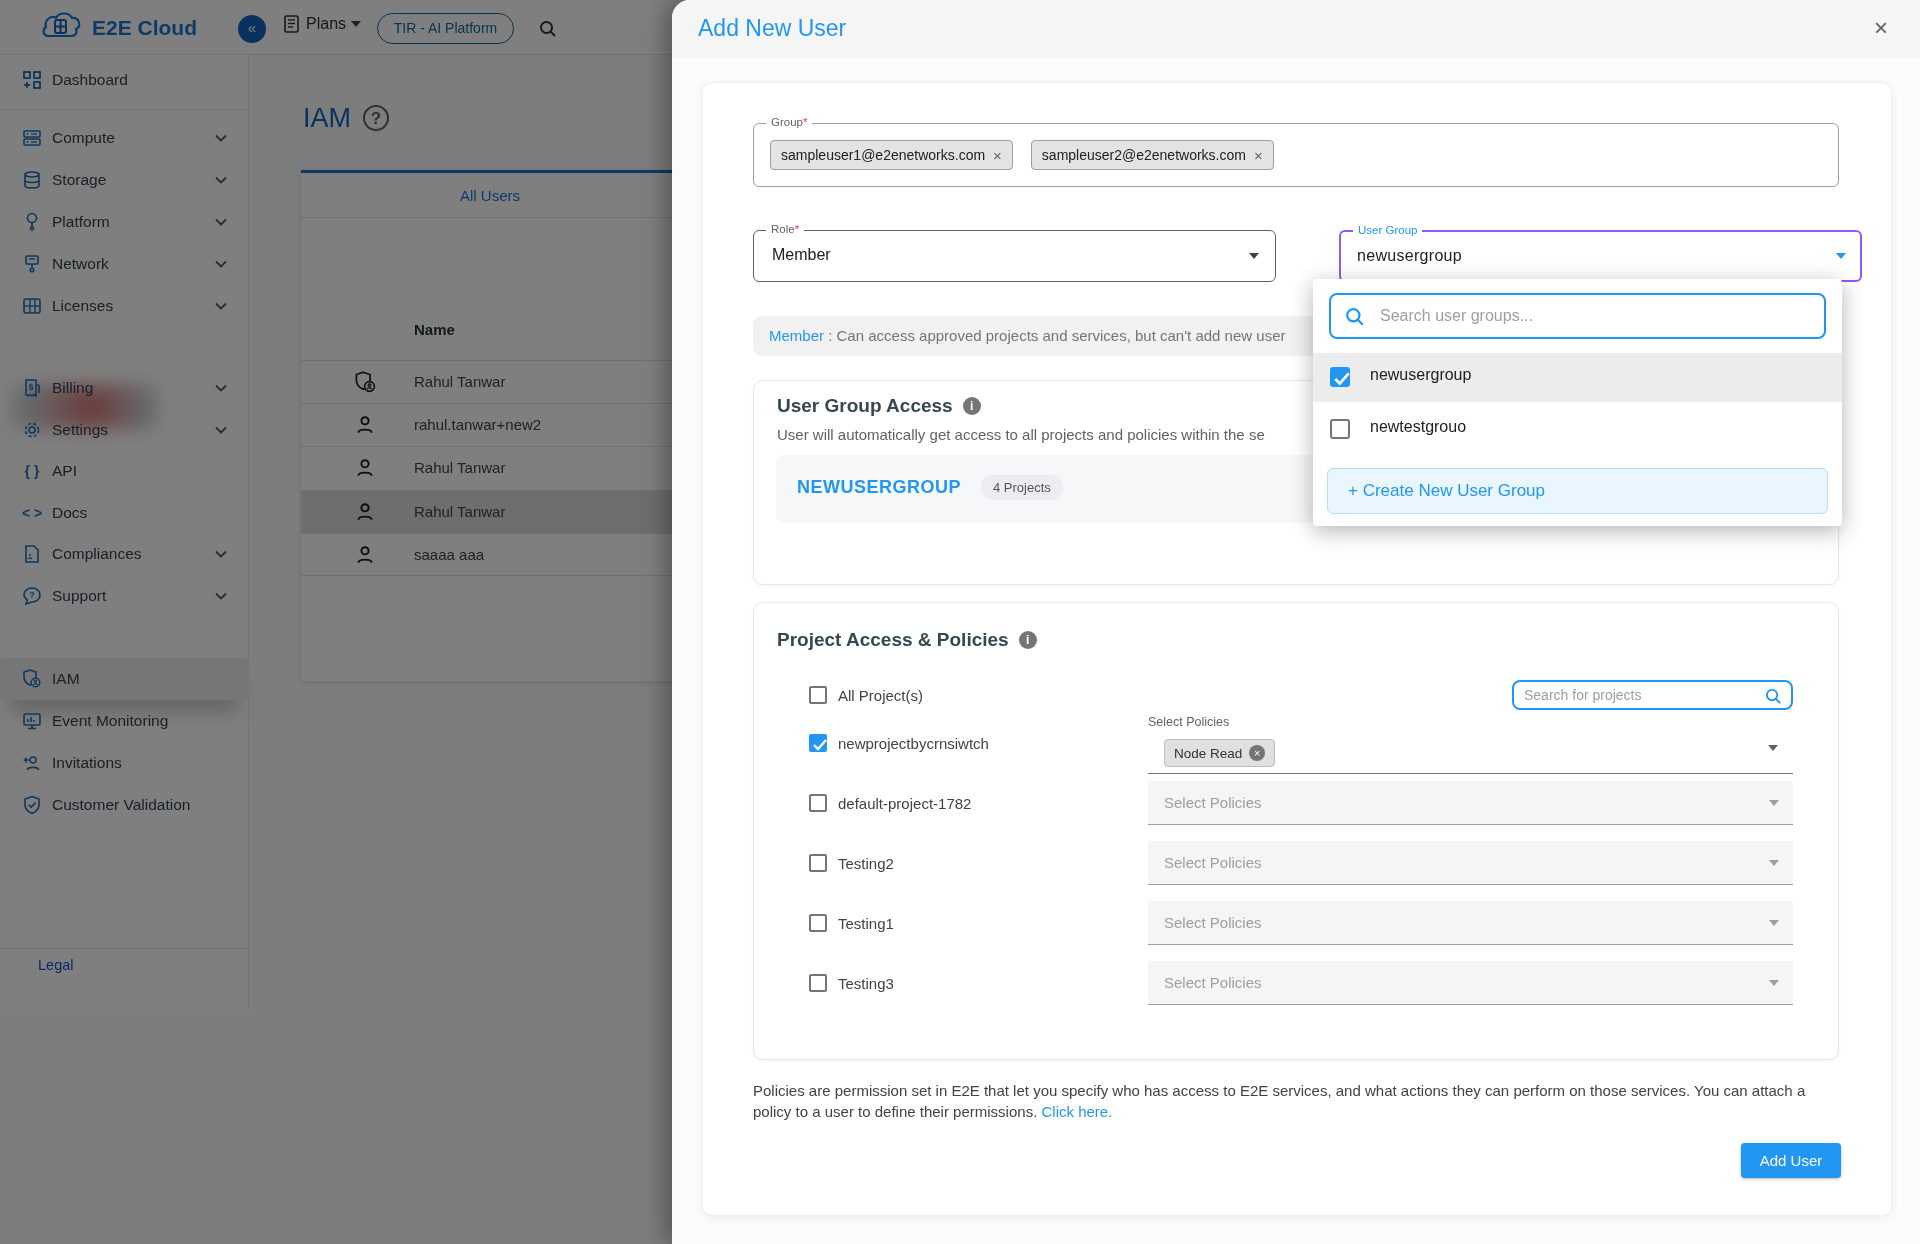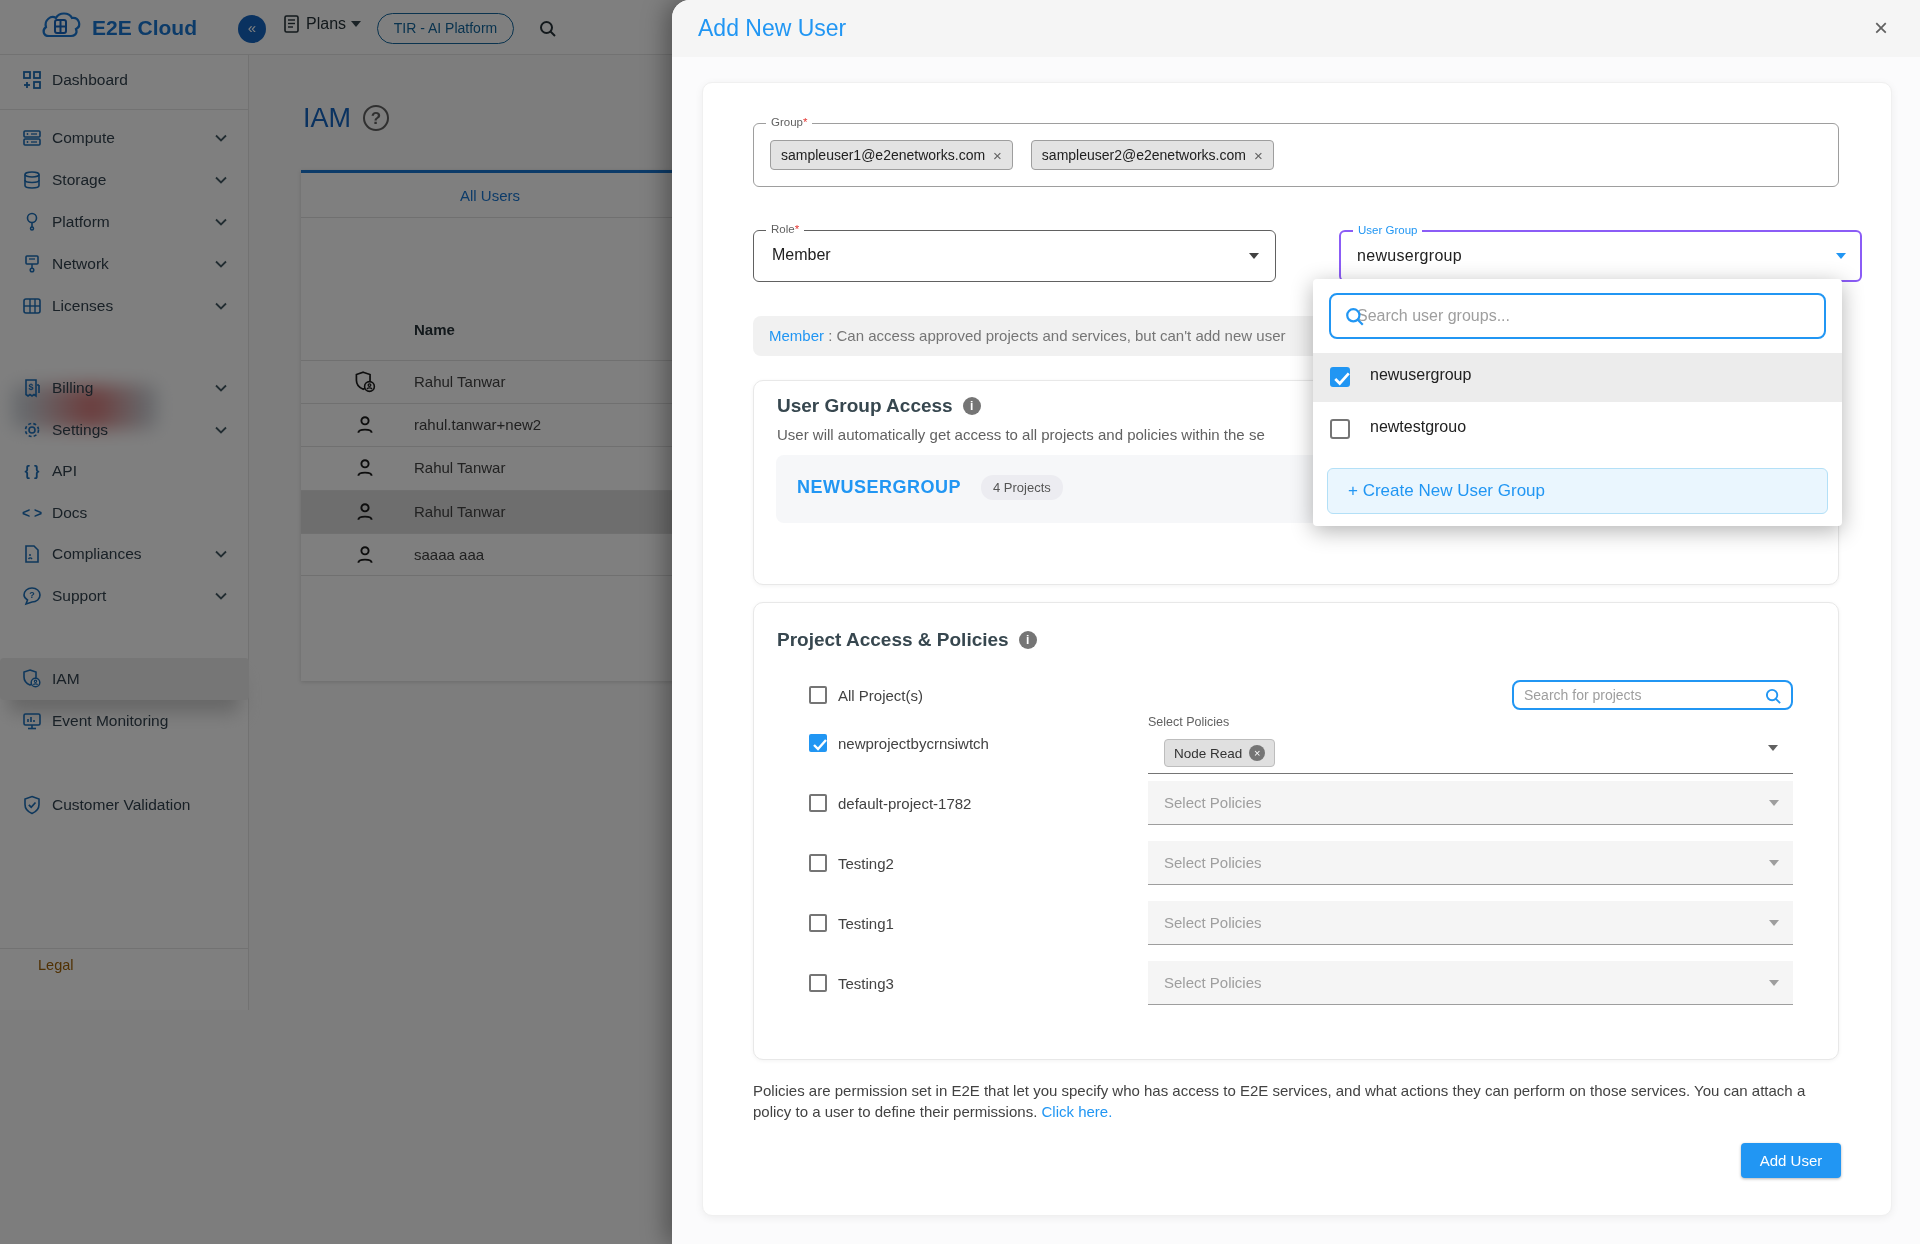--- a/index.html
+++ b/index.html
@@ -28,21 +28,21 @@
   .page-title { position:absolute; left:303px; top:103px; font-size:27px; color:#1565c0; }
   .help-circle { display:inline-block; width:26px; height:26px; border:2px solid #616161; border-radius:50%; color:#616161; font-size:17px; font-weight:bold; text-align:center; line-height:23px; vertical-align:3px; margin-left:12px; }
 
   .users-card { position:absolute; left:301px; top:170px; width:378px; height:511px; background:#fff; border-top:3px solid #1976d2; box-shadow:0 1px 4px rgba(0,0,0,.15); }
   .tab-row { position:absolute; left:0; top:0; width:100%; height:45px; border-bottom:1px solid #e0e0e0; text-align:center; line-height:45px; color:#1976d2; font-size:15px; font-weight:500; }
   .th-name { position:absolute; left:113px; top:148px; font-size:15px; font-weight:bold; color:#263238; }
   .trow { position:absolute; left:0; width:100%; height:43px; border-top:1px solid #e0e0e0; }
   .trow.sel { background:#dcdcdc; }
   .ticon { position:absolute; left:52px; top:9px; }
   .tname { position:absolute; left:113px; top:12px; font-size:15px; color:#424242; }
-  .legal { position:absolute; left:38px; top:957px; font-size:14.5px; color:#a16207; }
+  .legal { position:absolute; left:38px; top:957px; font-size:14.5px; color:#1d4ed8; }
 
   .overlay { position:absolute; left:0; top:0; width:1920px; height:1244px; background:rgba(0,0,0,0.5); z-index:10; }
 
   
   .drawer { position:absolute; left:672px; top:0; width:1248px; height:1244px; background:#fbfbfc; border-top-left-radius:18px; box-shadow:-6px 0 24px rgba(0,0,0,.35); z-index:20; }
   .drawer-header { position:absolute; left:0; top:0; width:100%; height:57px; background:#f5f5f5; border-top-left-radius:18px; }
   .drawer-title { position:absolute; left:26px; top:0; line-height:57px; font-size:23px; color:#2196f3; font-weight:500; }
   .drawer-close { position:absolute; right:32px; top:14px; font-size:24px; color:#616161; cursor:pointer; }
   .form-card { position:absolute; left:30px; top:82px; width:1190px; height:1134px; background:#fff; border:1px solid #f0f0f0; border-radius:10px; box-shadow:0 2px 8px rgba(0,0,0,.06); }
 
@@ -77,21 +77,21 @@
   .search-box input { border:none; outline:none; background:transparent; width:100%; height:100%; padding:0 30px 0 10px; font-size:14px; color:#424242; font-family:"Liberation Sans",sans-serif; }
   .search-box input::placeholder { color:#9e9e9e; }
 
   .footer-note { position:absolute; left:81px; top:1080px; width:1092px; font-size:15px; color:#424242; line-height:21px; }
   .footer-note .link { color:#2196f3; }
   .add-user-btn { position:absolute; left:1069px; top:1143px; width:100px; height:35px; background:#2196f3; border-radius:4px; color:#fff; font-size:15px; text-align:center; line-height:35px; box-shadow:0 1px 3px rgba(0,0,0,.3); }
 
   
   .ug-dropdown { position:absolute; left:641px; top:279px; width:529px; height:247px; background:#fff; border-radius:4px; box-shadow:0 5px 22px rgba(0,0,0,.3); z-index:40; }
   .ug-search { position:absolute; left:16px; top:14px; width:497px; height:46px; border:2px solid #2196f3; border-radius:8px; }
-  .ug-search input { border:none; outline:none; width:100%; height:100%; background:transparent; padding-left:26px; font-size:16px; color:#15803d; font-family:"Liberation Sans",sans-serif; }
+  .ug-search input { border:none; outline:none; width:100%; height:100%; background:transparent; padding-left:49px; font-size:16px; color:#15803d; font-family:"Liberation Sans",sans-serif; }
   .ug-search input::placeholder { color:#9e9e9e; }
   .ug-opt { position:absolute; left:0; width:529px; height:49px; }
   .ug-opt.hl { background:#ececec; }
   .ug-opt .ocb { position:absolute; left:17px; top:14px; width:20px; height:20px; border:2px solid #757575; border-radius:3px; background:#fff; }
   .ug-opt .ocb.on { background:#2196f3; border-color:#2196f3; }
   .ug-opt .olabel { position:absolute; left:57px; top:13px; font-size:16px; color:#212121; }
   .ug-create { position:absolute; left:14px; top:189px; width:501px; height:46px; background:#eaf6fe; border:1px solid #b3e0f7; border-radius:6px; color:#2196f3; font-size:17px; line-height:44px; padding-left:20px; }
 
   .nodechip { position:absolute; display:inline-flex; align-items:center; gap:7px; background:#e0e0e0; border:1px solid #bdbdbd; border-radius:4px; height:28px; padding:0 9px; font-size:13.5px; color:#333; }
   .nodechip .rem { width:16px; height:16px; border-radius:50%; background:#757575; color:#fff; font-size:11px; line-height:16px; text-align:center; }
@@ -306,20 +306,31 @@
             <line x1="6" y1="11" x2="6" y2="8" stroke="#1d6fb8" stroke-width="1.6"></line>
             <line x1="9" y1="11" x2="9" y2="6" stroke="#1d6fb8" stroke-width="1.6"></line>
             <line x1="12" y1="11" x2="12" y2="9" stroke="#1d6fb8" stroke-width="1.6"></line>
             <line x1="10" y1="14" x2="10" y2="17" stroke="#1d6fb8" stroke-width="1.6"></line>
             <line x1="6" y1="17.5" x2="14" y2="17.5" stroke="#1d6fb8" stroke-width="1.6"></line>
           </svg>
       </span>
       <span class="sb-label">Event Monitoring</span>
     </div>
 
+    <div class="sb-item" style="top:687px">
+      <span class="sb-icon">
+        <svg width="20" height="20" viewBox="0 0 20 20">
+            <circle cx="11" cy="7" r="3" fill="none" stroke="#1d6fb8" stroke-width="1.6"></circle>
+            <path d="M5.5 17 C5.5 13.5 16.5 13.5 16.5 17" fill="none" stroke="#1d6fb8" stroke-width="1.6"></path>
+            <line x1="1.5" y1="7" x2="6.5" y2="7" stroke="#1d6fb8" stroke-width="1.6"></line>
+            <line x1="4" y1="4.5" x2="4" y2="9.5" stroke="#1d6fb8" stroke-width="1.6"></line>
+          </svg>
+      </span>
+      <span class="sb-label">Invitations</span>
+    </div>
 
     <div class="sb-item" style="top:729px">
       <span class="sb-icon">
         <svg width="20" height="20" viewBox="0 0 20 20">
             <path d="M10 1.5 L17 4 V9.5 C17 14 14 16.8 10 18.5 C6 16.8 3 14 3 9.5 V4 Z" fill="none" stroke="#1d6fb8" stroke-width="1.6"></path>
             <polyline points="6.8,9.8 9.2,12.2 13.5,7.5" fill="none" stroke="#1d6fb8" stroke-width="1.7"></polyline>
           </svg>
       </span>
       <span class="sb-label">Customer Validation</span>
     </div>

